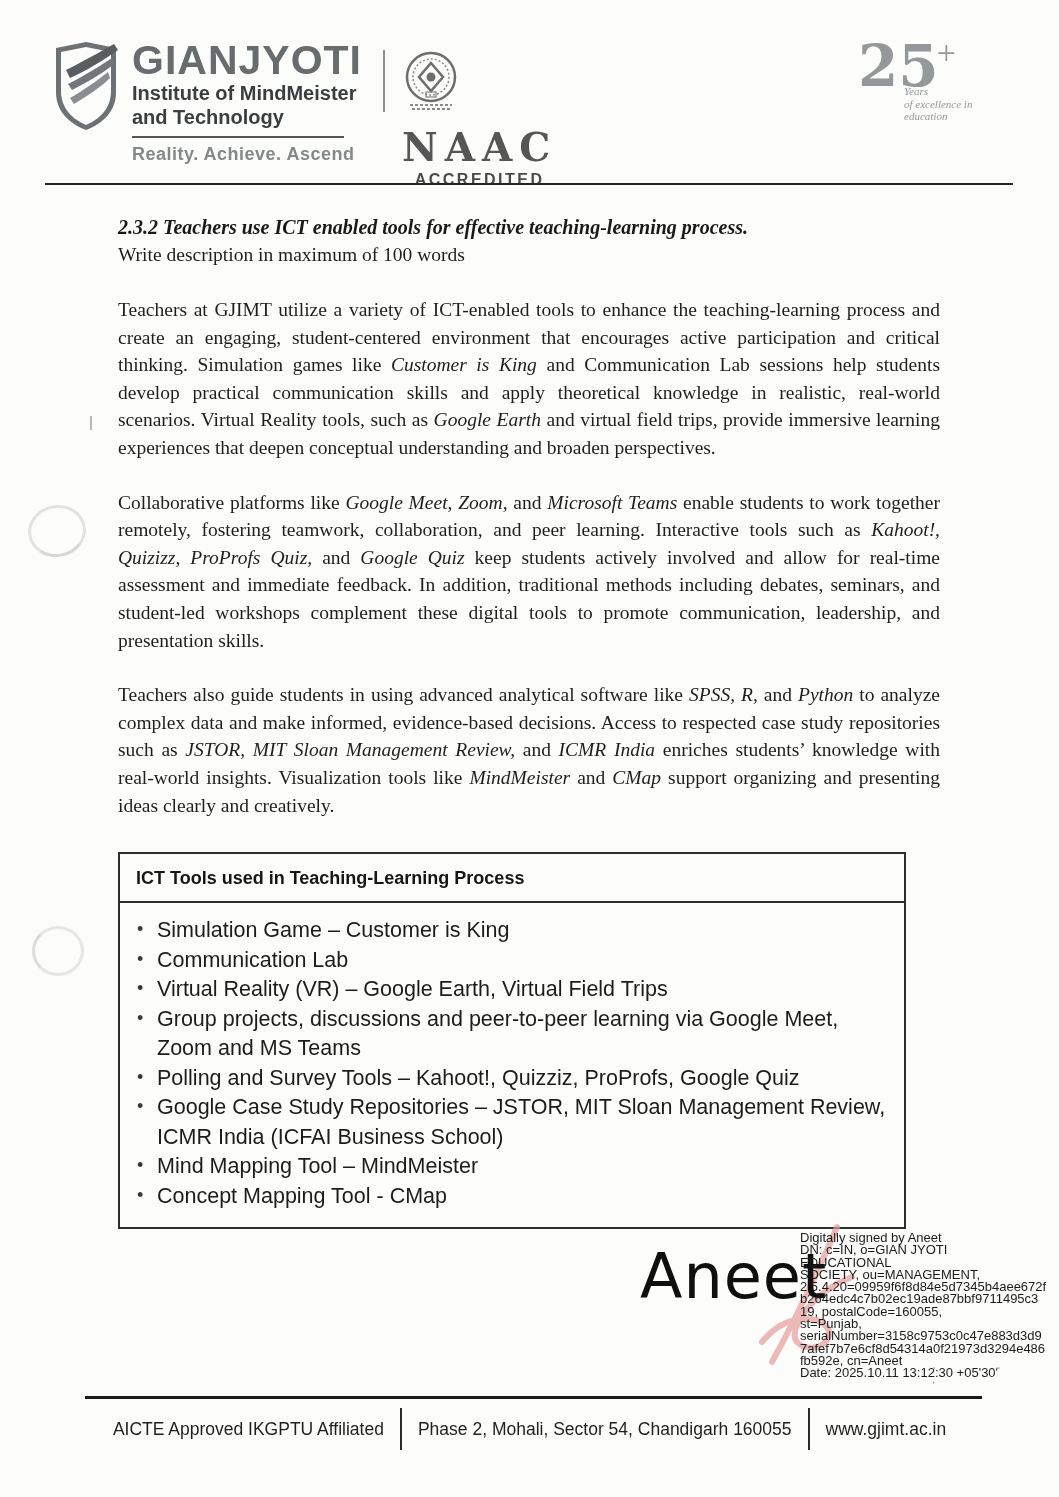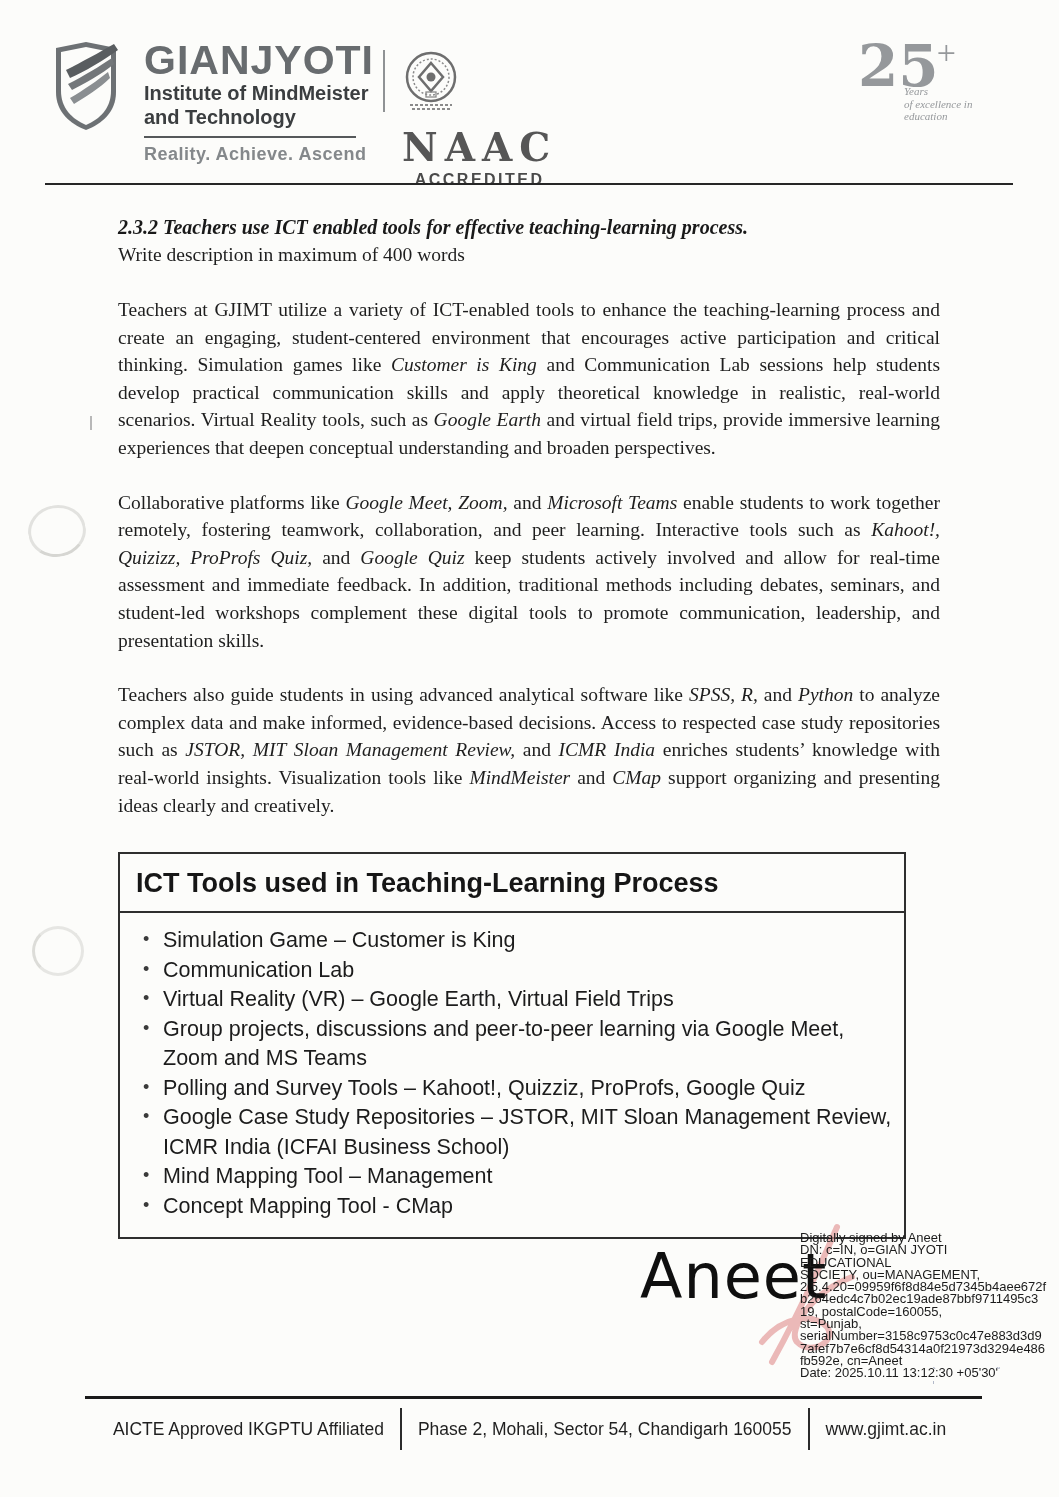--- a/index.html
+++ b/index.html
@@ -1,20 +1,20 @@
 <!DOCTYPE html>
 <html><head>
 <meta charset="utf-8">
 <style>
   html,body{margin:0;padding:0;background:#e9e9e7;}
   .page{position:relative;width:1059px;height:1497px;margin:0 auto;background:#fcfcfa;
         font-family:"Liberation Serif",serif;color:#1e1e1e;overflow:hidden;}
 
   
-  .brand{position:absolute;left:52px;top:40px;display:flex;gap:24px;align-items:flex-start;}
+  .brand{position:absolute;left:52px;top:40px;display:flex;gap:12px;align-items:flex-start;}
   .brand svg{display:block;}
   .brand-text{font-family:"Liberation Sans",sans-serif;}
   .brand-name{font-size:41px;font-weight:bold;color:#686c6f;letter-spacing:1px;line-height:1;}
   .brand-line{font-size:20px;font-weight:bold;color:#3b3e40;line-height:1.2;}
   .brand-rule{width:212px;height:0;border-top:2px solid #55585a;margin:7px 0 6px;}
   .brand-tagline{font-size:18px;font-weight:bold;color:#84888b;letter-spacing:.5px;}
 
   .divider-v{position:absolute;left:383px;top:50px;width:2px;height:62px;background:#8f9294;}
 
   .naac{position:absolute;left:402px;top:50px;display:flex;gap:10px;align-items:flex-start;flex-direction:column;}
@@ -35,23 +35,23 @@
   
   .main{position:absolute;left:118px;top:216px;width:822px;}
   .doc-heading{font-size:20px;font-weight:bold;font-style:italic;margin:0 0 5px;color:#191919;}
   .doc-subheading{font-size:19.5px;margin:0 0 30px;}
   .body-para{font-size:19.5px;line-height:27.6px;text-align:justify;margin:0 0 27px;}
   .body-para.last{margin-bottom:33px;}
 
   
   .ict-box{border:2px solid #2e2e2e;width:784px;background:transparent;}
   .ict-box-header{padding:14px 16px 12px;border-bottom:2px solid #2e2e2e;
-                  font-family:"Liberation Sans",sans-serif;font-size:27px;font-weight:bold;
+                  font-family:"Liberation Sans",sans-serif;font-size:18px;font-weight:bold;
                   color:#161616;}
-  .ict-list{margin:0;padding:13px 12px 16px 12px;list-style:none;
+  .ict-list{margin:0;padding:13px 12px 16px 6px;list-style:none;
             font-family:"Liberation Sans",sans-serif;font-size:21.5px;line-height:29.5px;
             color:#1c1c1c;}
   .ict-list li{position:relative;padding-left:31px;}
   .ict-list li::before{content:"\2022";position:absolute;left:11px;top:-1px;font-size:18px;color:#3a3a3a;}
 
   
   .signature-squiggle{position:absolute;left:742px;top:1222px;opacity:.7;}
   .signature-name{position:absolute;left:640px;top:1246px;font-family:"DejaVu Sans",sans-serif;
                   font-size:62px;color:#0f0f0f;letter-spacing:1px;line-height:1;}
   .signature-details{position:absolute;left:800px;top:1232px;width:205px;
@@ -124,36 +124,36 @@
     </div>
     <div class="years-caption">Years
 of excellence in
 education</div>
   </div>
 
   <div class="header-rule"></div>
 
   <div class="main">
     <h1 class="doc-heading">2.3.2 Teachers use ICT enabled tools for effective teaching-learning process.</h1>
-    <div class="doc-subheading">Write description in maximum of 400 words</div>
+    <div class="doc-subheading">Write description in maximum of 100 words</div>
 
     <p class="body-para"><span>Teachers at GJIMT utilize a variety of ICT-enabled tools to enhance the teaching-learning process and create an engaging, student-centered environment that encourages active participation and critical thinking. Simulation games like </span><i>Customer is King</i><span> and Communication Lab sessions help students develop practical communication skills and apply theoretical knowledge in realistic, real-world scenarios. Virtual Reality tools, such as </span><i>Google Earth</i><span> and virtual field trips, provide immersive learning experiences that deepen conceptual understanding and broaden perspectives.</span></p>
     <p class="body-para"><span>Collaborative platforms like </span><i>Google Meet, Zoom,</i><span> and </span><i>Microsoft Teams</i><span> enable students to work together remotely, fostering teamwork, collaboration, and peer learning. Interactive tools such as </span><i>Kahoot!, Quizizz, ProProfs Quiz,</i><span> and </span><i>Google Quiz</i><span> keep students actively involved and allow for real-time assessment and immediate feedback. In addition, traditional methods including debates, seminars, and student-led workshops complement these digital tools to promote communication, leadership, and presentation skills.</span></p>
     <p class="body-para last"><span>Teachers also guide students in using advanced analytical software like </span><i>SPSS, R,</i><span> and </span><i>Python</i><span> to analyze complex data and make informed, evidence-based decisions. Access to respected case study repositories such as </span><i>JSTOR, MIT Sloan Management Review,</i><span> and </span><i>ICMR India</i><span> enriches students’ knowledge with real-world insights. Visualization tools like </span><i>MindMeister</i><span> and </span><i>CMap</i><span> support organizing and presenting ideas clearly and creatively.</span></p>
 
     <div class="ict-box">
       <div class="ict-box-header">ICT Tools used in Teaching-Learning Process</div>
       <ul class="ict-list">
           <li>Simulation Game – Customer is King</li>
           <li>Communication Lab</li>
           <li>Virtual Reality (VR) – Google Earth, Virtual Field Trips</li>
           <li>Group projects, discussions and peer-to-peer learning via Google Meet, Zoom and MS Teams</li>
           <li>Polling and Survey Tools – Kahoot!, Quizziz, ProProfs, Google Quiz</li>
           <li>Google Case Study Repositories – JSTOR, MIT Sloan Management Review, ICMR India (ICFAI Business School)</li>
-          <li>Mind Mapping Tool – Management</li>
+          <li>Mind Mapping Tool – MindMeister</li>
           <li>Concept Mapping Tool - CMap</li>
         </ul>
     </div>
   </div>
 
   <span class="signature-squiggle">
     <svg width="130" height="145" viewBox="0 0 130 145">
       <path d="M95 5 C80 40 55 95 30 140 M20 120 C40 95 70 90 85 105 C95 118 70 135 55 120 C45 108 70 70 110 55" fill="none" stroke="#e59d9d" stroke-width="6" stroke-linecap="round"></path>
     </svg>
   </span>

